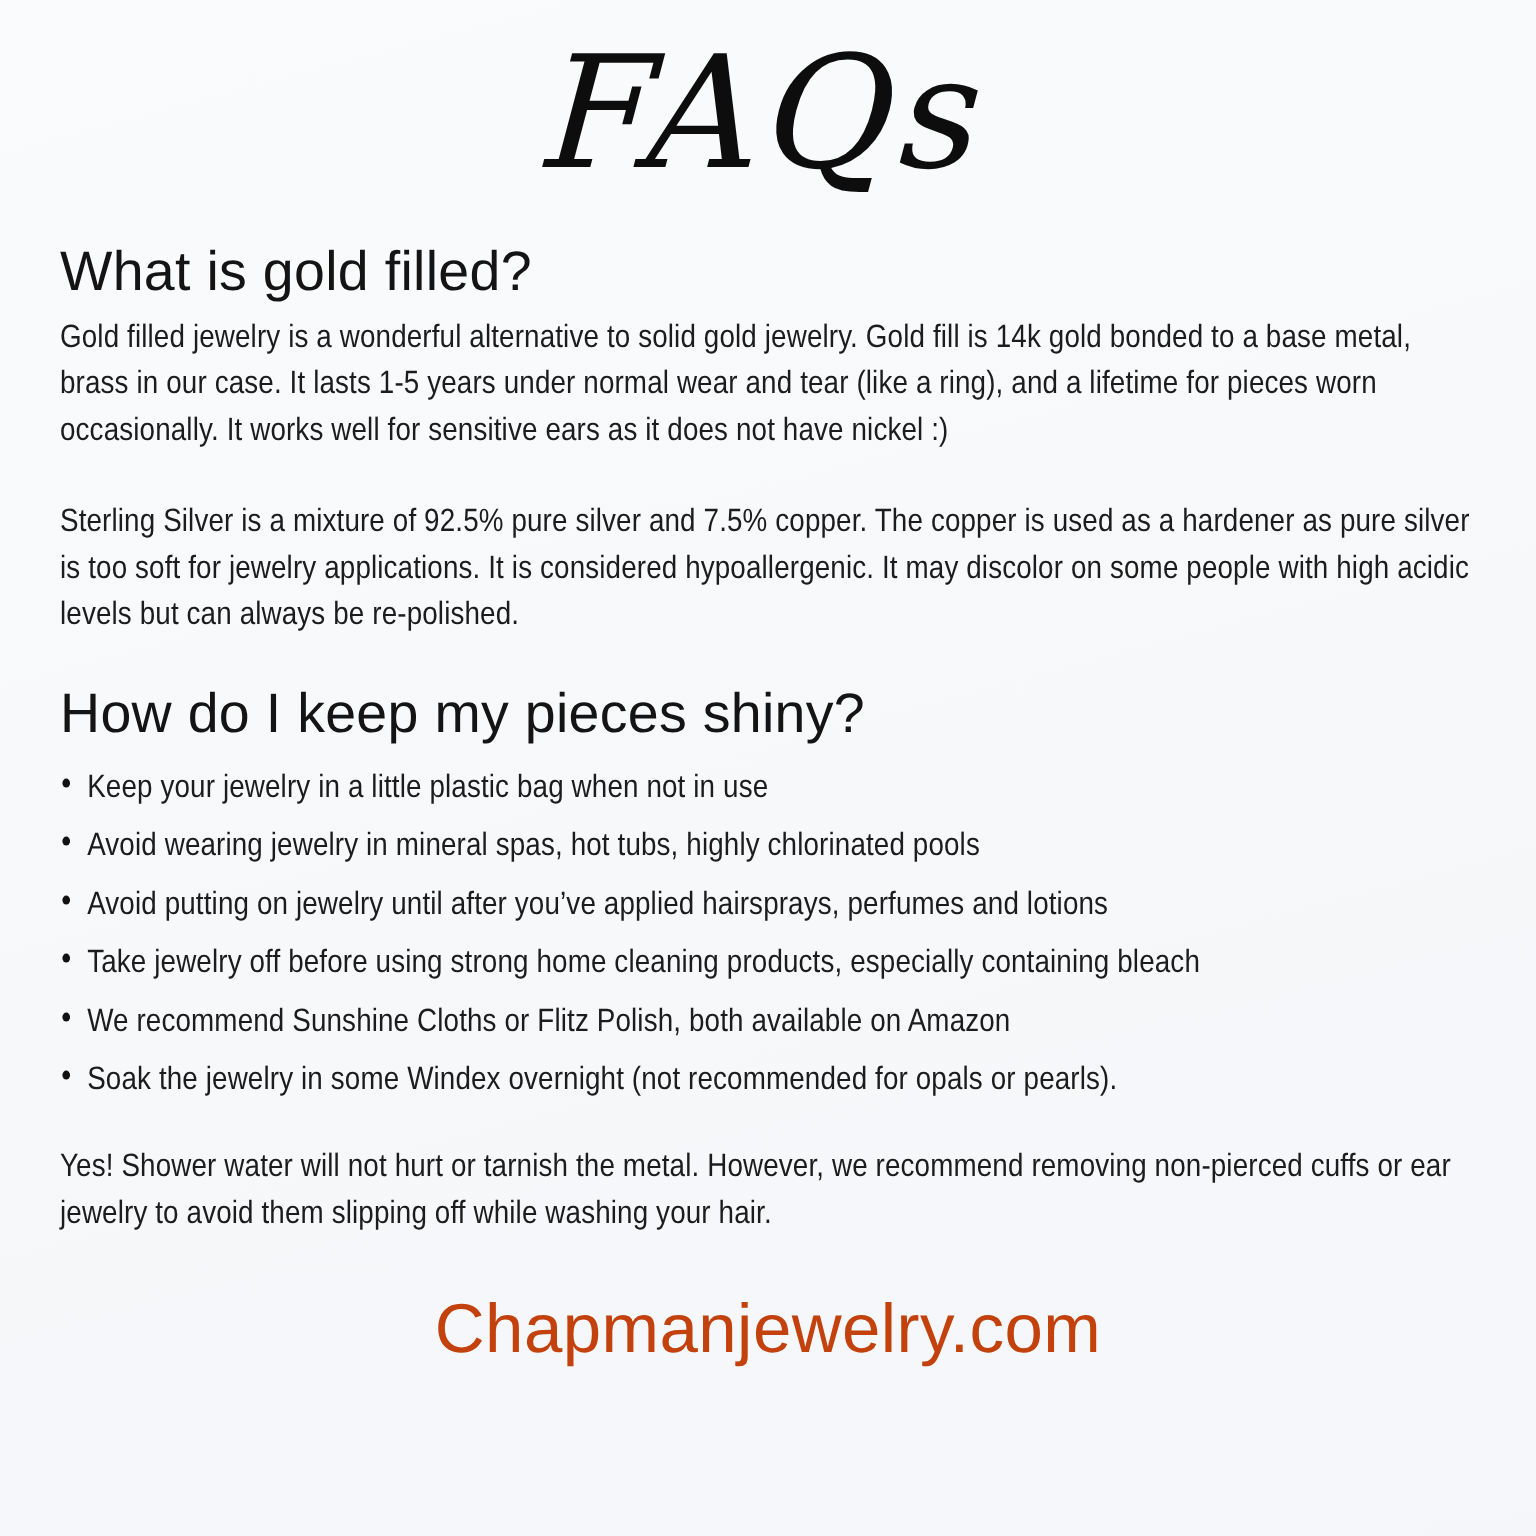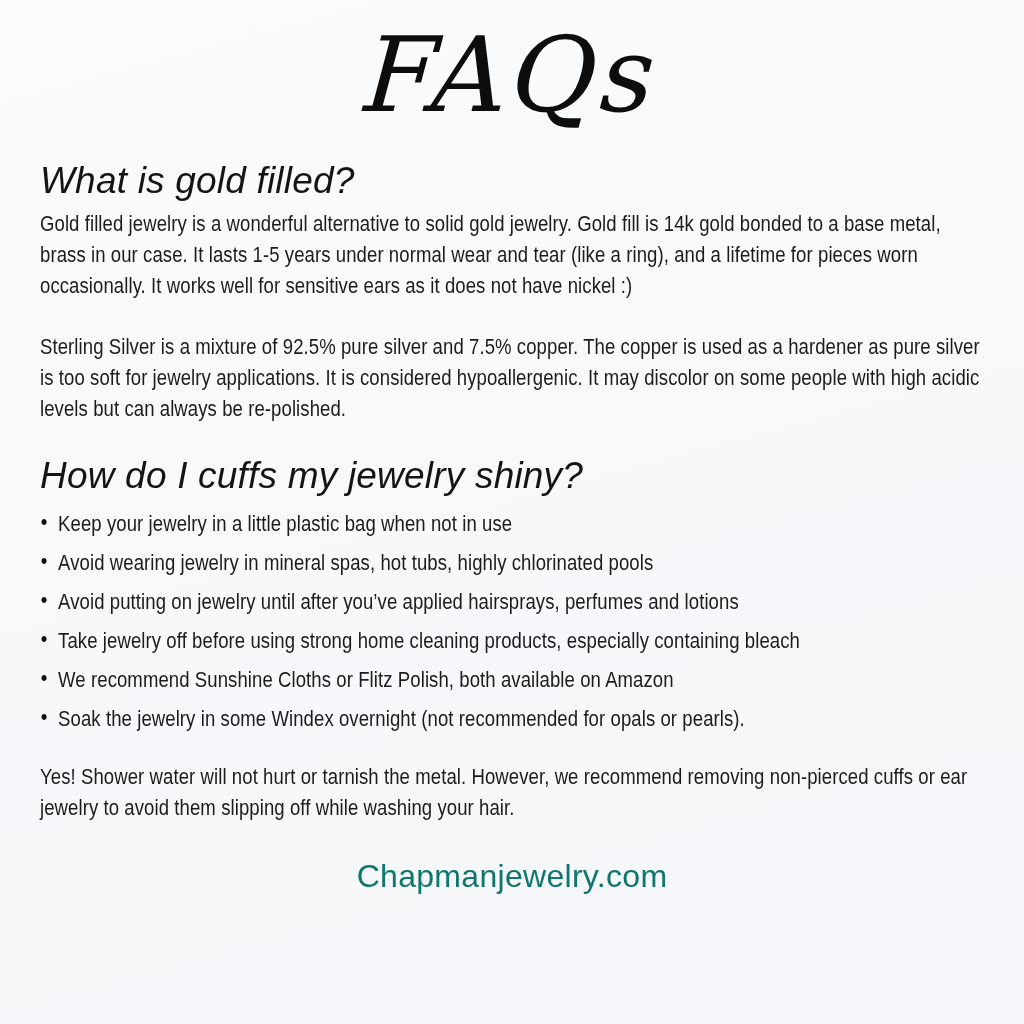--- a/index.html
+++ b/index.html
@@ -40,21 +40,20 @@
   .section { margin-bottom: 30px; }
   .section.s1 { margin-top: 14px; }
 
   .q-heading {
     font-size: 37px;
     font-weight: 400;
     letter-spacing: 0.2px;
     color: #141414;
     line-height: 1.15;
     margin-bottom: 6px;
-    font-style: italic;
   }
 
   
   .q-body {
     font-size: 21.5px;
     line-height: 31px;
     color: #1c1c1c;
     width: 116%;
     transform: scaleX(0.862);
     transform-origin: left top;
@@ -86,44 +85,44 @@
     font-size: 22px;
     color: #111;
   }
 
   .footer {
     text-align: center;
     margin-top: 34px;
   }
 
   .footer-site {
-    font-size: 32px;
+    font-size: 46px;
     letter-spacing: 0.3px;
-    color: #0f766e;
+    color: #c2410c;
     display: inline-block;
   }
 </style>
 </head>
 <body>
 
 <div class="page">
 
   <h1 class="faq-title">FAQs</h1>
 
   <section class="section s1">
     <h2 class="q-heading">What is gold filled?</h2>
     <p class="q-body">Gold filled jewelry is a wonderful alternative to solid gold jewelry. Gold fill is 14k gold bonded to a base metal, brass in our case. It lasts 1-5 years under normal wear and tear (like a ring), and a lifetime for pieces worn occasionally. It works well for sensitive ears as it does not have nickel :)</p>
   </section>
 
   <section class="section">
     <p class="q-body">Sterling Silver is a mixture of 92.5% pure silver and 7.5% copper. The copper is used as a hardener as pure silver is too soft for jewelry applications. It is considered hypoallergenic. It may discolor on some people with high acidic levels but can always be re-polished.</p>
   </section>
 
   <section class="section">
-    <h2 class="q-heading">How do I cuffs my jewelry shiny?</h2>
+    <h2 class="q-heading">How do I keep my pieces shiny?</h2>
     <ul class="bullet-list">
       <li class="bullet-item">
         <span class="bullet-dot">•</span>
         <span>Keep your jewelry in a little plastic bag when not in use</span>
       </li>
       <li class="bullet-item">
         <span class="bullet-dot">•</span>
         <span>Avoid wearing jewelry in mineral spas, hot tubs, highly chlorinated pools</span>
       </li>
       <li class="bullet-item">

